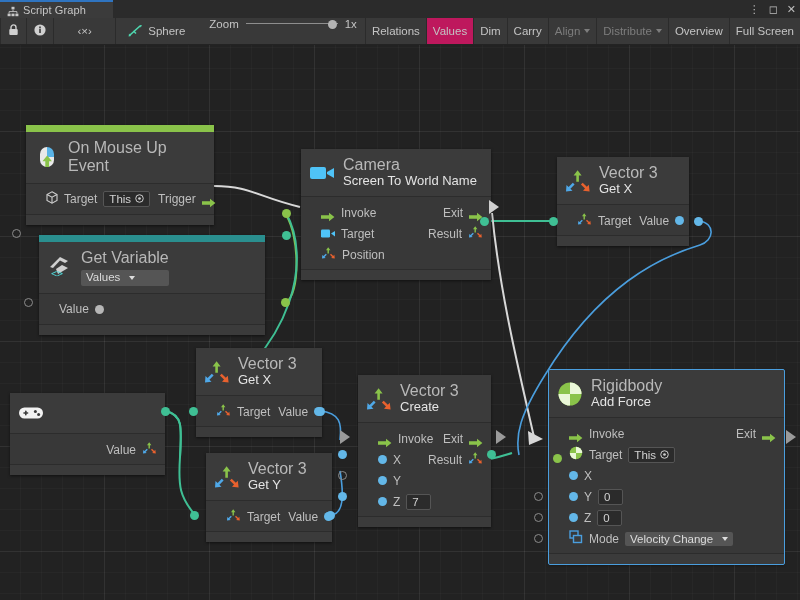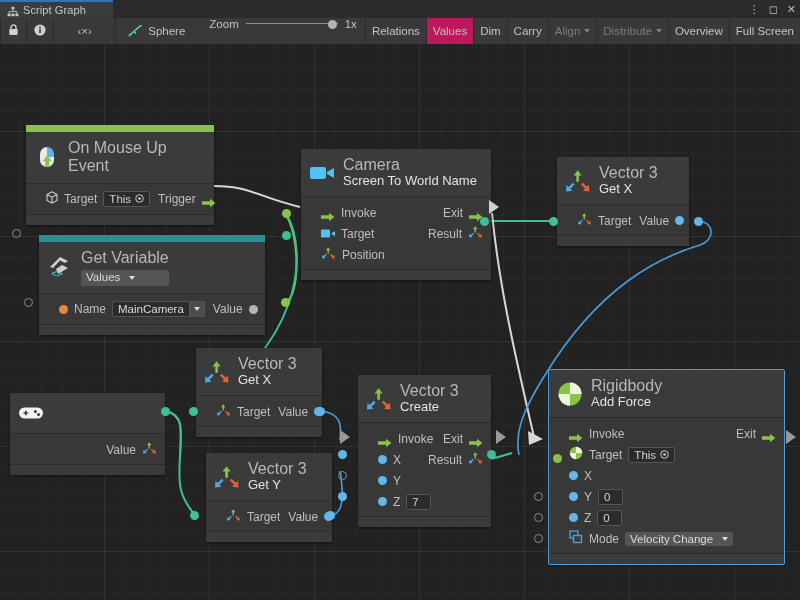--- a/index.html
+++ b/index.html
@@ -260,30 +260,20 @@
         <div class="ntitles">
           <span class="nsub">Get Variable</span>
           <span class="drop" style="margin-top:3px">
             <span>Values</span>
             <i class="caret"></i>
           </span>
         </div>
       </div>
       <div class="nbody">
         <div class="prow">
-          <span class="pleft">
-            <span class="dot orange"></span>
-            <span class="plbl">Name</span>
-            <span class="dropsplit">
-              <span class="v">MainCamera</span>
-              <span class="a">
-                  <i class="caret" style="margin:0"></i>
-                </span>
-            </span>
-          </span>
           <span class="pright">
             <span class="plbl">Value</span>
             <span class="dot grey"></span>
           </span>
         </div>
       </div>
       <div class="nfoot"></div>
     </div>
     <span class="oport hollow" style="left:24px;top:253px"></span>
     <span class="oport green" style="left:281px;top:253px"></span>

